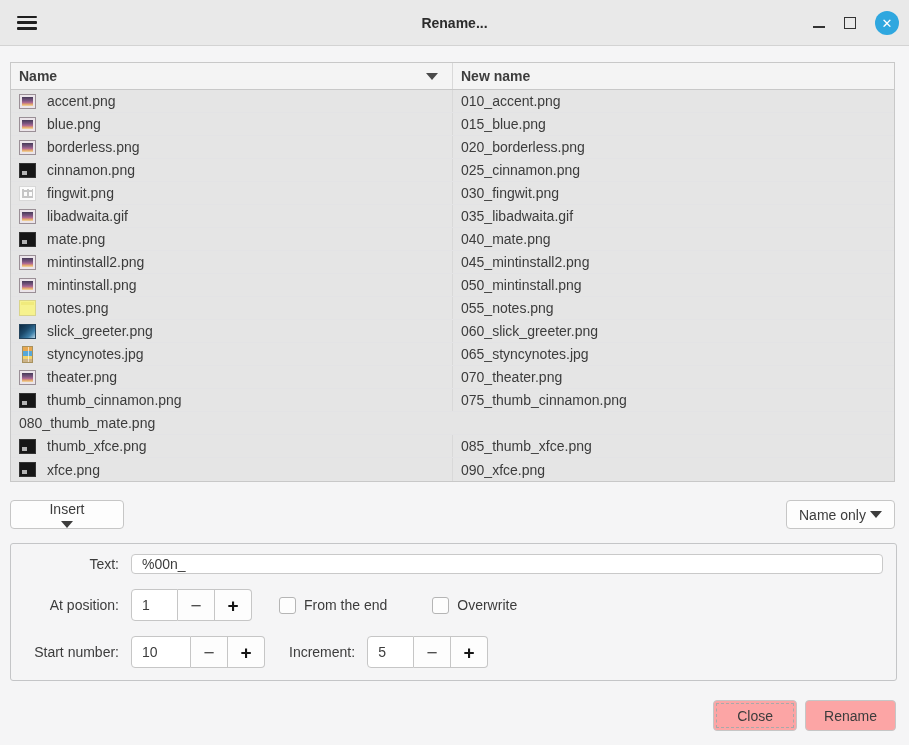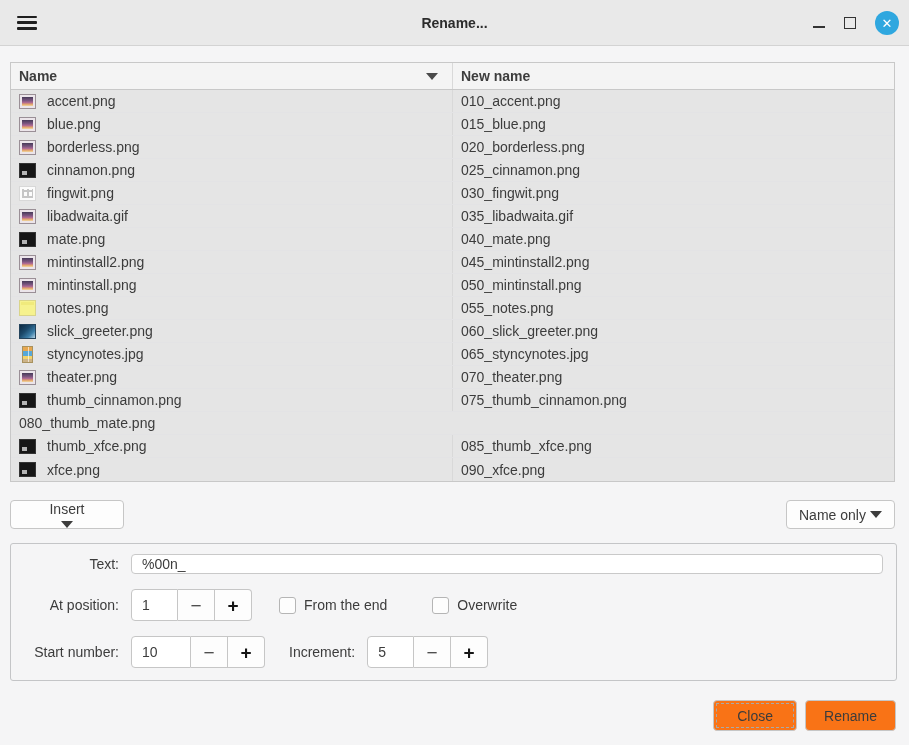--- a/index.html
+++ b/index.html
@@ -113,21 +113,21 @@
   .spin-btn:last-child { border-radius: 0 4px 4px 0; }
   .check-group { display: flex; align-items: center; cursor: pointer; padding-left: 13px; }
   .checkbox { width: 17px; height: 17px; background: #fdfdfd; border: 1px solid #b5b5b5; border-radius: 3px; margin-right: 8px; flex: 0 0 auto; }
   .gap-14 { margin-left: 14px; }
   .gap-32 { margin-left: 32px; }
   .inline-label { margin-left: 24px; margin-right: 12px; color: #3c3c3c; }
 
   
   .footer { position: absolute; top: 700px; right: 13px; display: flex; gap: 8px; }
   .push-btn {
-    min-width: 84px; height: 31px; background: #f97316; border: 1px solid #c6c6c6; border-radius: 4px;
+    min-width: 84px; height: 31px; background: #fca5a5; border: 1px solid #c6c6c6; border-radius: 4px;
     font: inherit; color: #3c3c3c; padding: 0 18px; cursor: pointer;
   }
   .push-btn.focused { outline: 1px dashed #a9a9a9; outline-offset: -4px; }
 </style>
 </head>
 <body>
 
 <div class="titlebar">
   <div class="hamburger">
       <i></i>

